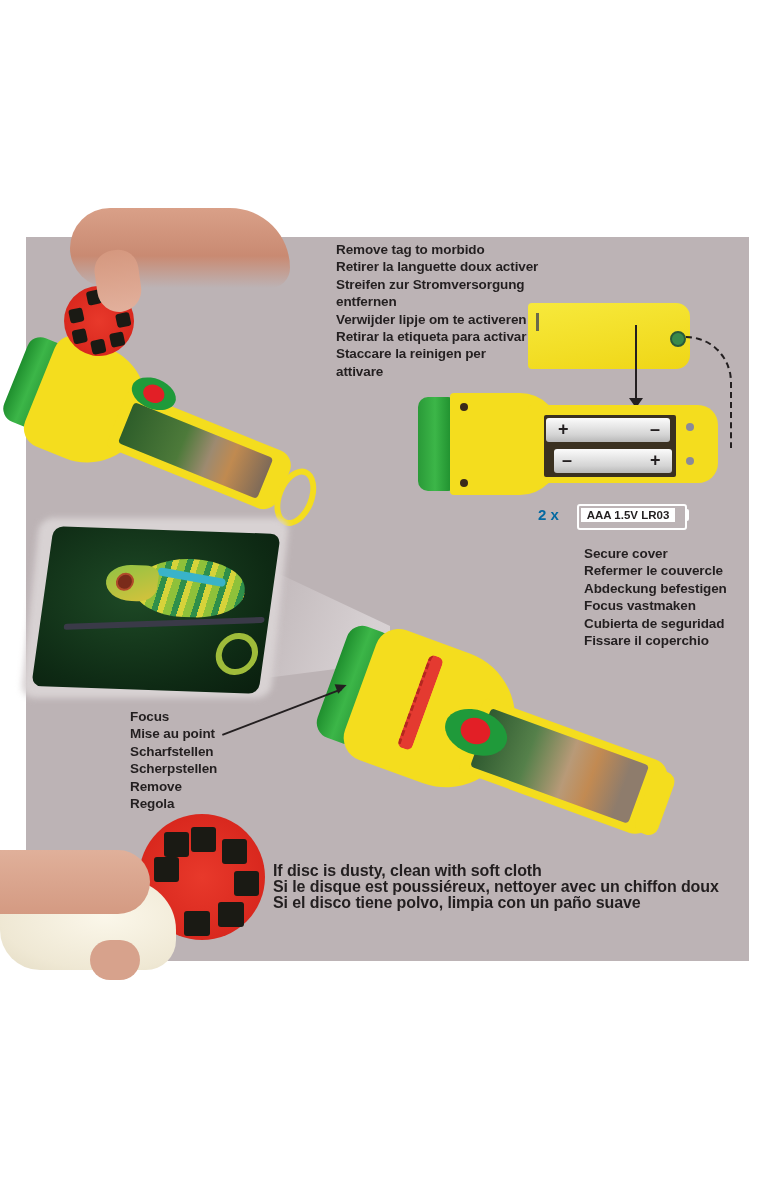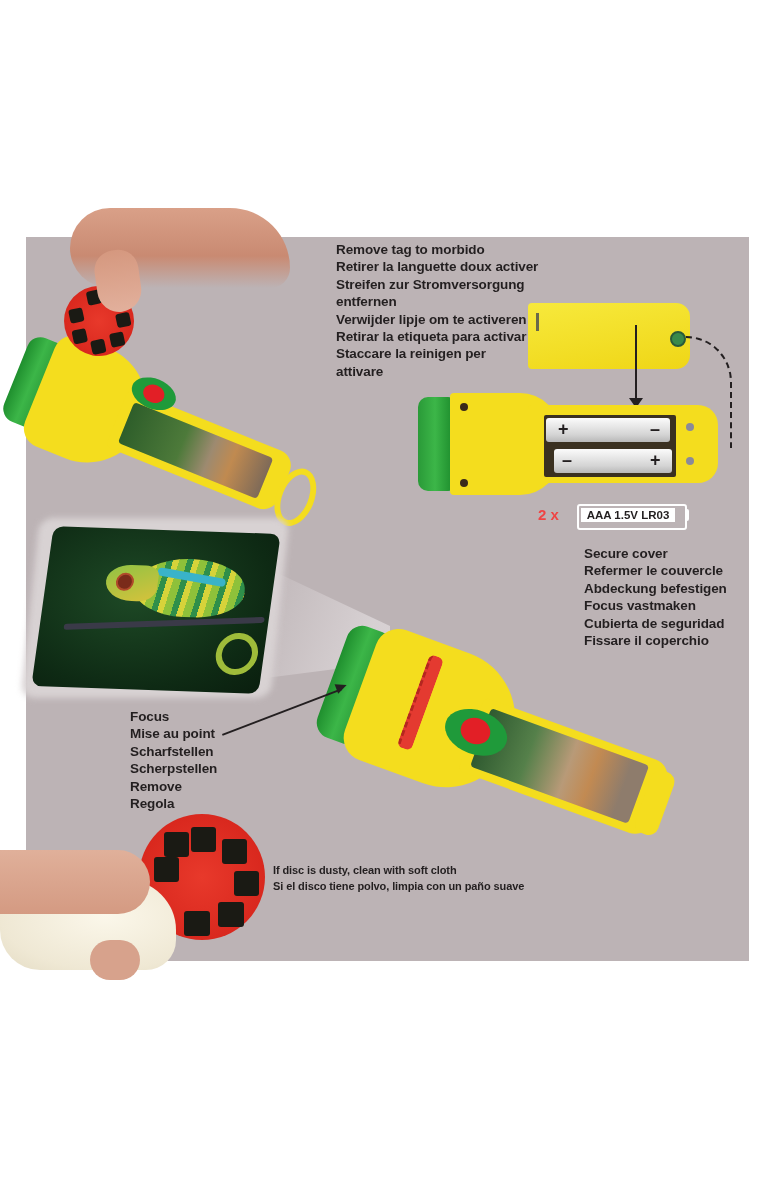--- a/index.html
+++ b/index.html
@@ -9,21 +9,21 @@
   }
   .panel {
     position: absolute; left: 26px; top: 237px; width: 723px; height: 724px;
     background: #bcb3b5;
   }
   .txt {
     position: absolute; color: #231f20; font-weight: bold; font-size: 13.5px; line-height: 17.4px;
     letter-spacing: -0.1px;
   }
   .txt div { white-space: nowrap; }
-  .txt.clean { font-size: 11px; line-height: 15.8px; }
+  .txt.clean { font-size: 16px; line-height: 15.8px; }
 
   
   .hand-top {
     position: absolute; left: 70px; top: 208px; width: 220px; height: 80px;
     background: linear-gradient(180deg, #d9a088 0%, #c98a72 60%, rgba(210,160,140,0.0) 100%);
     border-radius: 40px 60px 20px 40px;
   }
   .finger {
     position: absolute; left: 96px; top: 250px; width: 44px; height: 62px;
     background: linear-gradient(180deg,#d5987f,#e2b09c);
@@ -95,21 +95,21 @@
   .open-fl .head { position:absolute; left:32px; top:0; width:110px; height:102px; background:#f4dd1e; border-radius: 4px 40px 40px 4px; }
   .open-fl .body { position:absolute; left:110px; top:12px; width:190px; height:78px; background:#f4dd1e; border-radius: 4px 20px 20px 4px; }
   .open-fl .dot { position:absolute; width: 8px; height: 8px; border-radius: 50%; background:#3a2a1a; }
   .battery { position:absolute; height: 24px; background: linear-gradient(180deg,#fbfbfb,#d4d4d4 70%,#b8b8b8); border-radius: 3px; font-weight: bold; font-size: 18px; color:#231f20; line-height: 22px; }
   .battery span { position:absolute; top: 0; }
   .bat-compart { position:absolute; left: 126px; top: 22px; width: 132px; height: 62px; background: #3a3020; border-radius: 2px; }
 
   .batt-label-box { position:absolute; left: 577px; top: 504px; width: 106px; height: 22px; border: 2px solid #ffffff; border-radius: 3px; background:#bcb3b5; }
   .batt-label-inner { position:absolute; left: 581px; top: 508px; width: 94px; height: 14px; background:#ffffff; font-weight:bold; font-size: 11.5px; line-height:15px; color:#231f20; text-align:center; }
   .batt-nub { position:absolute; left: 685px; top: 509px; width: 4px; height: 12px; background:#ffffff; border-radius: 0 2px 2px 0; }
-  .two-x { position:absolute; left: 538px; top: 506px; font-weight:bold; font-size: 15px; color:#ef4444; }
+  .two-x { position:absolute; left: 538px; top: 506px; font-weight:bold; font-size: 15px; color:#0369a1; }
 
   
   .focus-line { position:absolute; left: 222px; top: 734px; width: 128px; height: 2px; background:#231f20; transform: rotate(-21deg); transform-origin: 0 0; }
   .focus-head { position:absolute; left: 336px; top: 682px; width:0;height:0; border-top:5px solid transparent; border-bottom:5px solid transparent; border-left:11px solid #231f20; transform: rotate(-21deg); }
 
   
   .hand2 { position:absolute; left: 0; top: 850px; width: 150px; height: 64px; background: linear-gradient(180deg,#e0b09a,#d49a82); border-radius: 0 40px 40px 0; }
   .hand2b { position:absolute; left: 90px; top: 940px; width: 50px; height: 40px; background: #d7a28c; border-radius: 20px; }
   .cloth { position:absolute; left: 0; top: 880px; width: 176px; height: 90px; background: radial-gradient(ellipse at 60% 40%,#fbf7ea,#efe8d4 70%,#e4dcc4); border-radius: 30px 50px 30px 40px; }
 </style>
@@ -233,14 +233,15 @@
   <div class="win" style="left:36%;top:77%;"></div>
   <div class="win" style="left:12%;top:34%;"></div>
   <div class="win" style="left:20%;top:14%;"></div>
 </div>
 <div class="cloth"></div>
 <div class="hand2"></div>
 <div class="hand2b"></div>
 
 <div class="txt clean" style="left:273px;top:863px;">
   <div>If disc is dusty, clean with soft cloth</div>
+  <div>Si le disque est poussiéreux, nettoyer avec un chiffon doux</div>
   <div>Si el disco tiene polvo, limpia con un paño suave</div>
 </div>
 
 </body></html>

